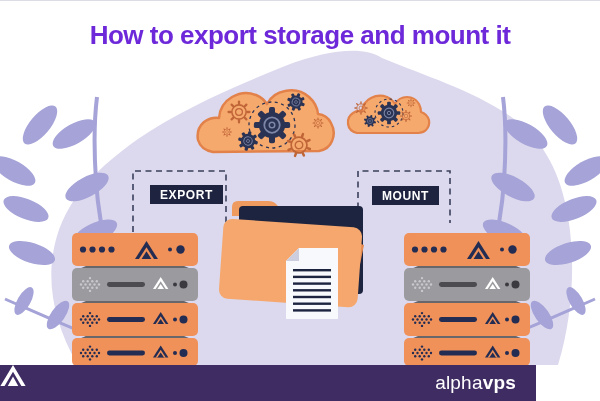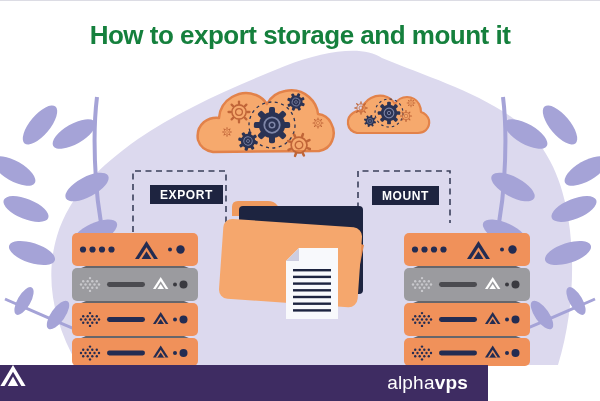--- a/index.html
+++ b/index.html
@@ -3,33 +3,33 @@
 <meta charset="utf-8">
 <style>
   html,body{margin:0;padding:0;background:#fff;}
   .cover{
     position:relative;width:600px;height:401px;overflow:hidden;background:#ffffff;
     font-family:"Liberation Sans", sans-serif;border-top:1px solid #dcdce4;box-sizing:border-box;
   }
   .cover svg{position:absolute;left:0;top:0;}
   .title{
     position:absolute;top:19px;left:0;width:600px;text-align:center;
-    color:#15803d;font-weight:700;font-size:26px;line-height:31px;letter-spacing:-0.5px;
+    color:#6d28d9;font-weight:700;font-size:26px;line-height:31px;letter-spacing:-0.5px;
     z-index:3;white-space:nowrap;
   }
   .flow-label{
     position:absolute;z-index:5;background:#1e2440;color:#ffffff;
     font-size:12px;font-weight:700;letter-spacing:0.6px;
     display:flex;align-items:center;justify-content:center;
     height:19px;padding:0 10px;
   }
   .flow-label.export{left:150px;top:184px;min-width:46px;}
   .flow-label.mount{left:372px;top:185px;min-width:44px;}
   .footer{
-    position:absolute;left:0;bottom:0;width:488px;height:36px;background:#3e2c62;z-index:8;
+    position:absolute;left:0;bottom:0;width:536px;height:36px;background:#3e2c62;z-index:8;
     display:flex;align-items:center;justify-content:flex-end;padding-right:20px;box-sizing:border-box;
   }
   .brand{color:#ffffff;font-size:19px;letter-spacing:0.2px;display:flex;align-items:center;gap:6px;}
   .brand .logo-a{display:block;}
   .brand .reg{font-weight:400;}
   .brand .bold{font-weight:700;}
 </style>
 </head>
 <body>
 

